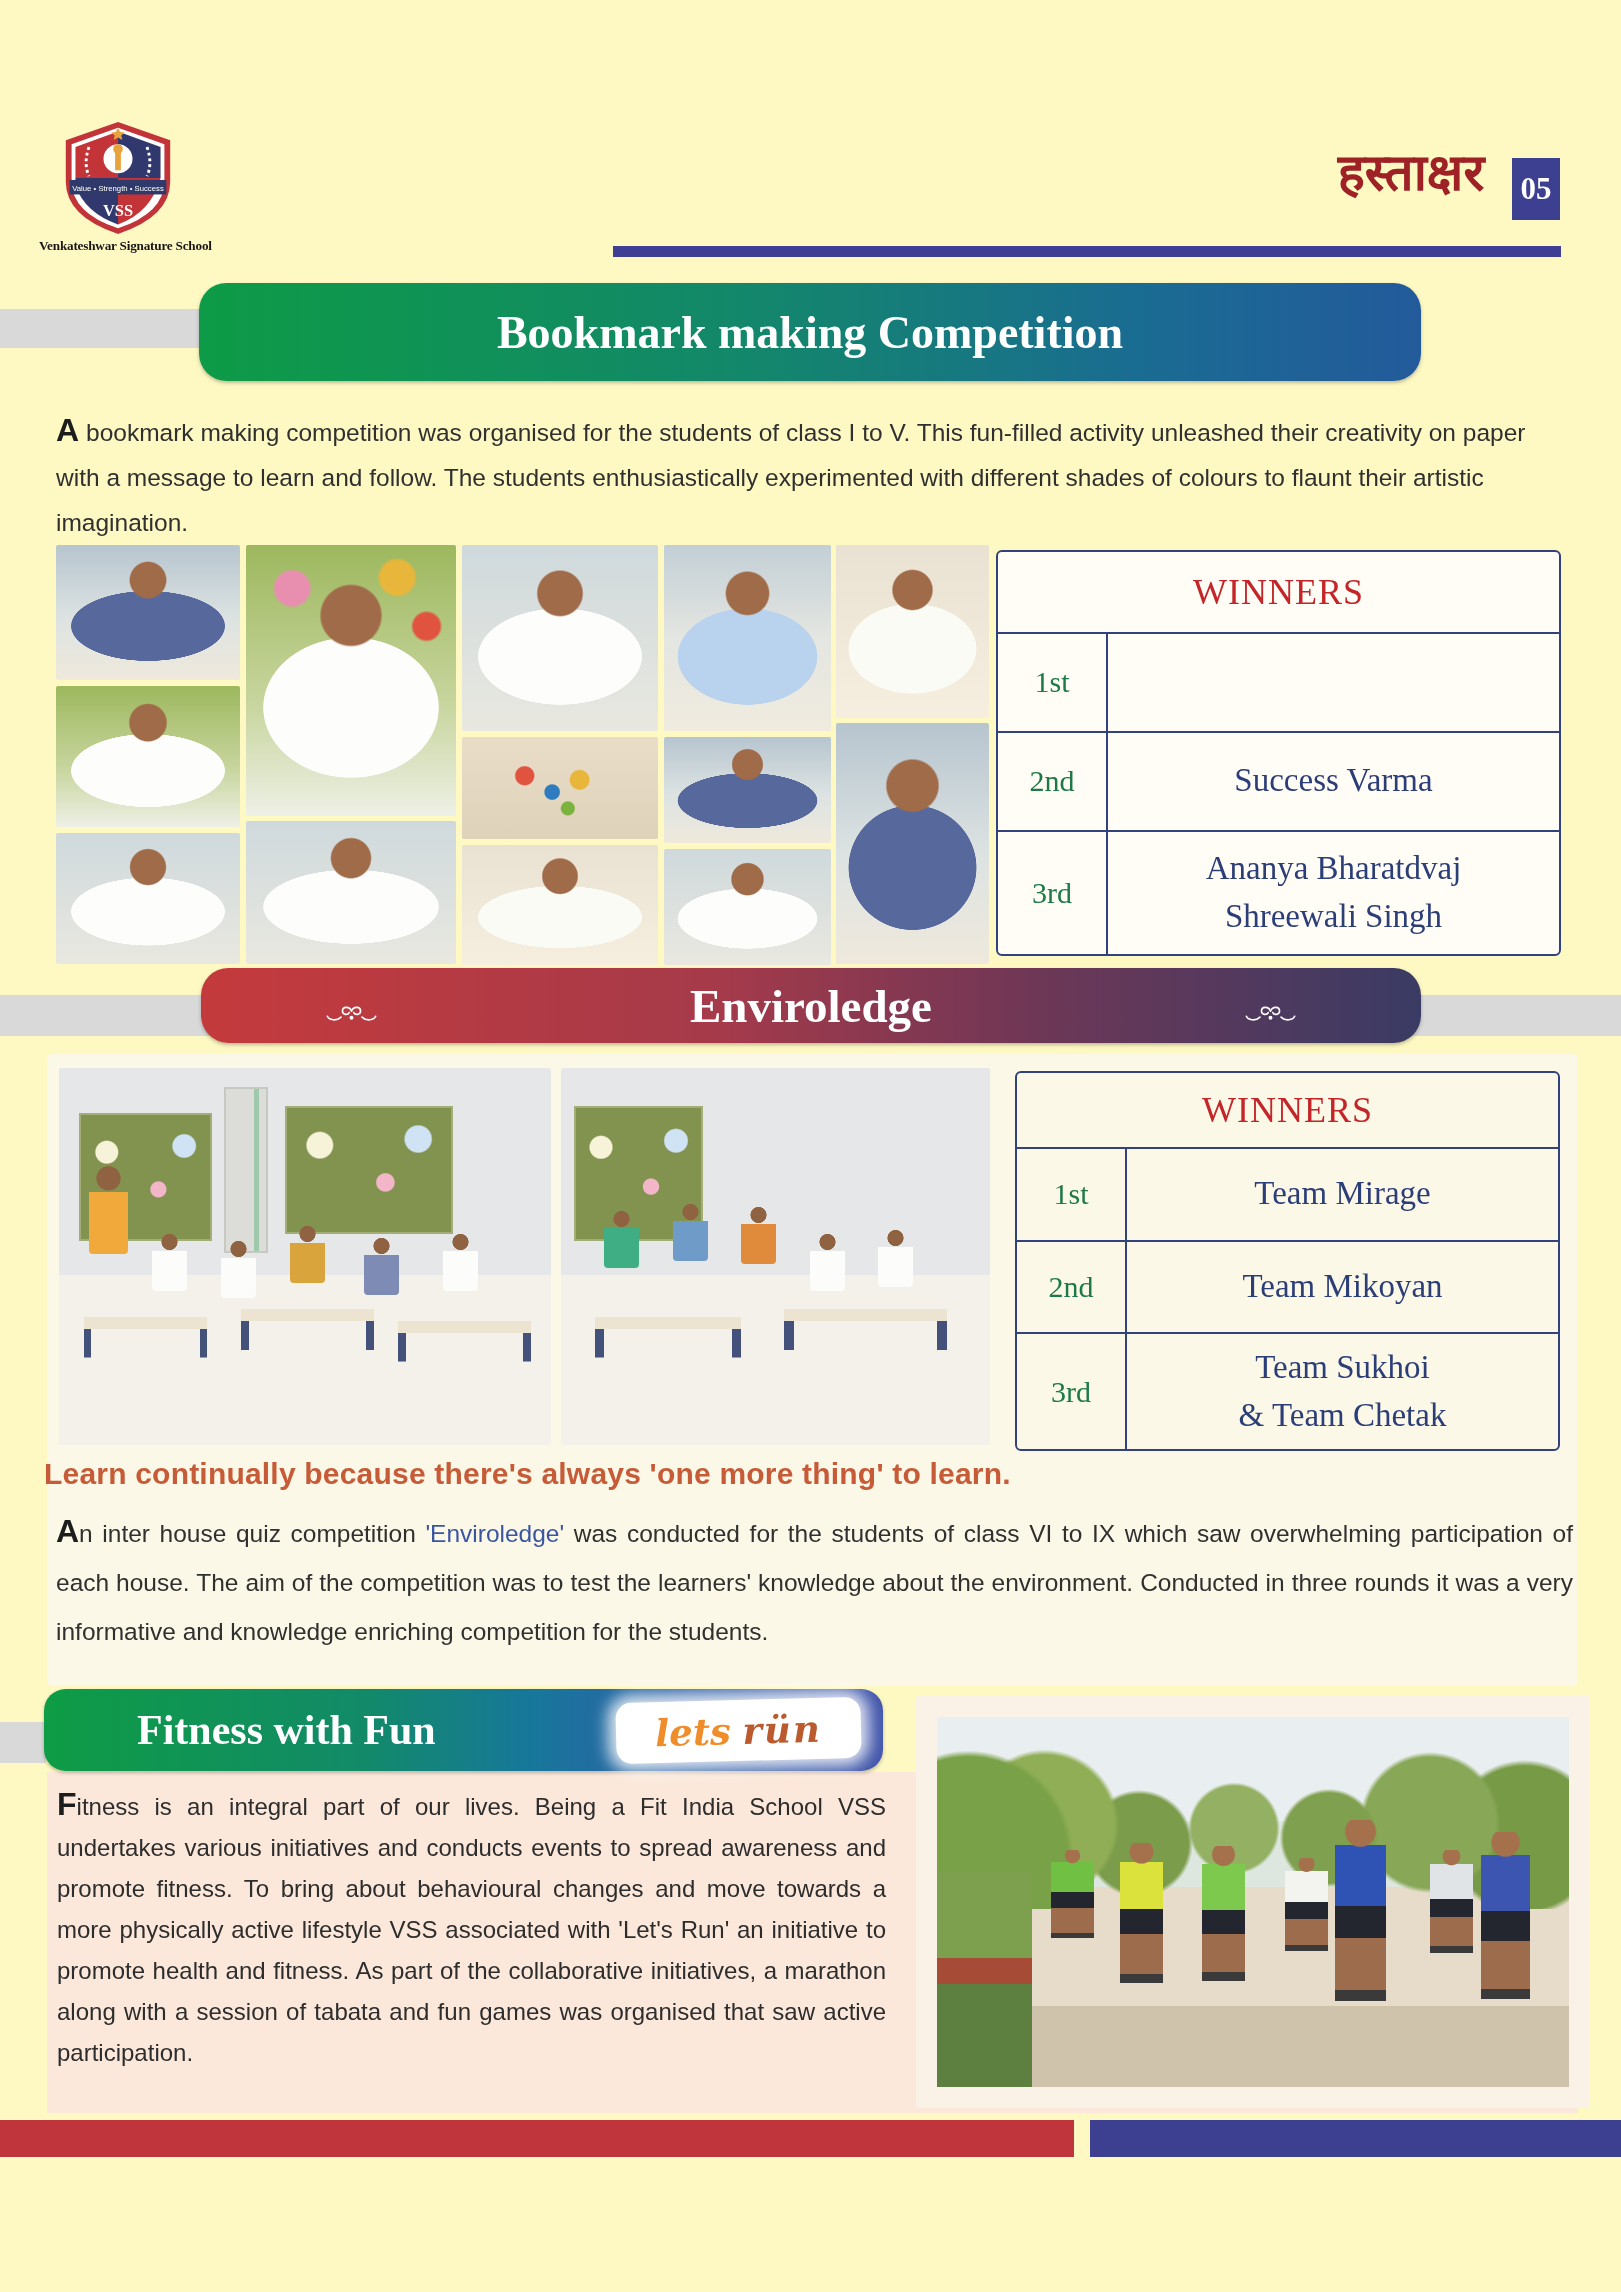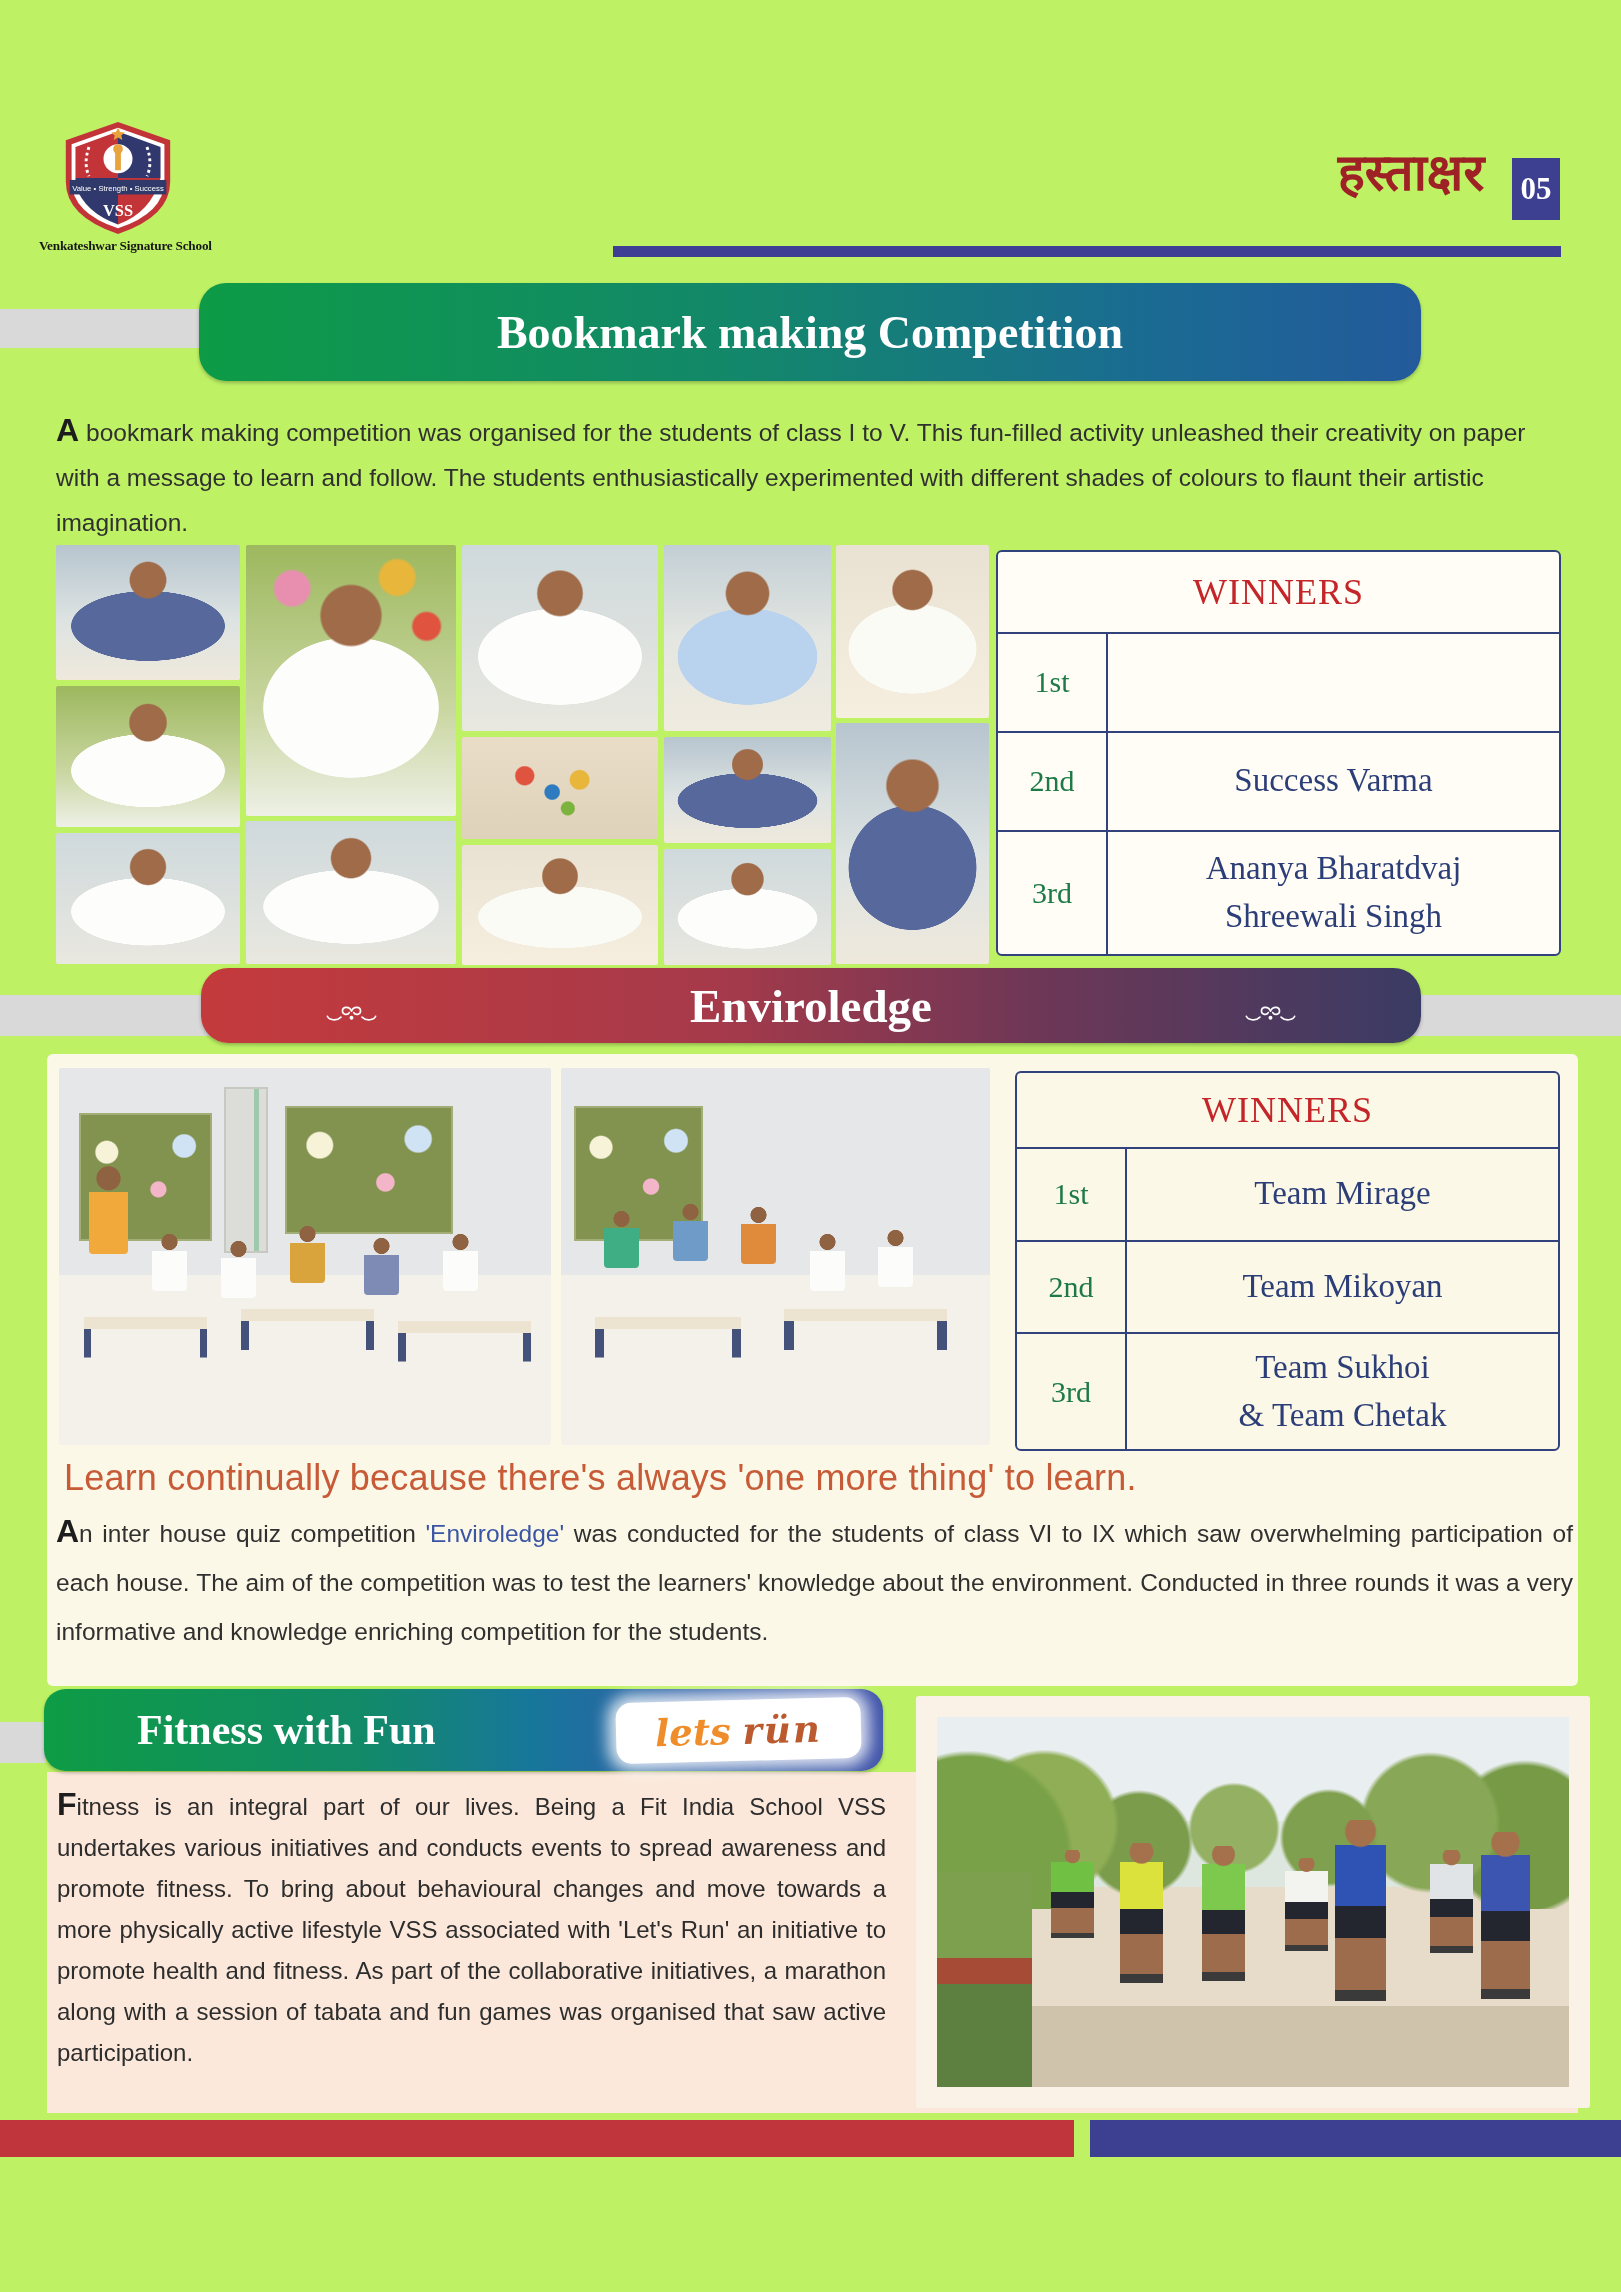--- a/index.html
+++ b/index.html
@@ -1,17 +1,17 @@
 <!DOCTYPE html>
 <html><head>
 <meta charset="utf-8">
 <style>
   *{box-sizing:border-box;margin:0;padding:0}
   body{background:#ffffff;font-family:"Liberation Sans",sans-serif}
-  .page{position:relative;width:1621px;height:2293px;background:#bef264;overflow:hidden}
+  .page{position:relative;width:1621px;height:2293px;background:#fef9c3;overflow:hidden}
 
   
   .crest{position:absolute;left:59px;top:120px;width:118px;height:116px}
   .crest svg{width:100%;height:100%}
   .school-name{position:absolute;left:27.4px;top:238px;width:196px;text-align:center;
     font-family:"Liberation Serif",serif;font-weight:bold;font-size:13.2px;color:#171717;letter-spacing:-0.2px}
   .masthead{position:absolute;left:1318px;top:145px;width:186px;text-align:center;
     font-family:"Liberation Serif",serif;font-weight:bold;font-size:51px;color:#9e2126;line-height:1.1}
   .pagenum{position:absolute;left:1512px;top:158px;width:48px;height:62px;background:#3d3f90;
     color:#fff;font-family:"Liberation Serif",serif;font-weight:bold;font-size:31px;
@@ -84,21 +84,21 @@
       radial-gradient(circle at 80% 25%, #cfe3f5 0 8%, transparent 9%),
       #82924f;border:2.9px solid #a3ad77}
   .cp-door{position:absolute;background:linear-gradient(90deg,#dcdcd8 0 70%,#9fc9ac 70% 82%,#dcdcd8 82% 100%);border:2px solid #c6c8c2}
   .cp-desk{position:absolute;height:41px;background:
       linear-gradient(180deg,#ece4d1 0 30%,transparent 30%),
       linear-gradient(90deg,#44517a 0 6%,transparent 6% 94%,#44517a 94%);
       background-size:100% 100%,100% 72%;background-position:0 0,0 100%;background-repeat:no-repeat}
   .kid{position:absolute;width:35px;height:57px;border-radius:7.8px 7.8px 3.9px 3.9px;background:
       radial-gradient(circle at 50% 14%, #8f6242 0 15%, transparent 16%),
       linear-gradient(180deg, transparent 0 29%, var(--k,#fcfcfa) 29% 100%)}
-  .quote{position:absolute;left:64px;top:1457px;font-size:36px;font-weight:normal;color:#c75b38;letter-spacing:0.2px}
+  .quote{position:absolute;left:44px;top:1457px;font-size:30px;font-weight:bold;color:#c75b38;letter-spacing:0.2px}
   .para2{position:absolute;left:56px;top:1507px;width:1517px;font-size:24.5px;line-height:49px;
     color:#303030;text-align:justify}
   .hl-blue{color:#3a55a4}
 
   
   .banner.fitness{left:44px;top:1689px;width:839px;height:82px;font-size:42px;border-radius:21.6px;
     justify-content:flex-start;
     background:linear-gradient(90deg,#0e9c45 0%,#128a68 38%,#17779b 58%,#2c62a6 74%,#4356ab 100%)}
   .banner.fitness .ftitle{margin-left:93px}
   .letsrun{margin-left:auto;margin-right:21.6px;width:245px;height:61px;background:#fff;border-radius:15.7px;

